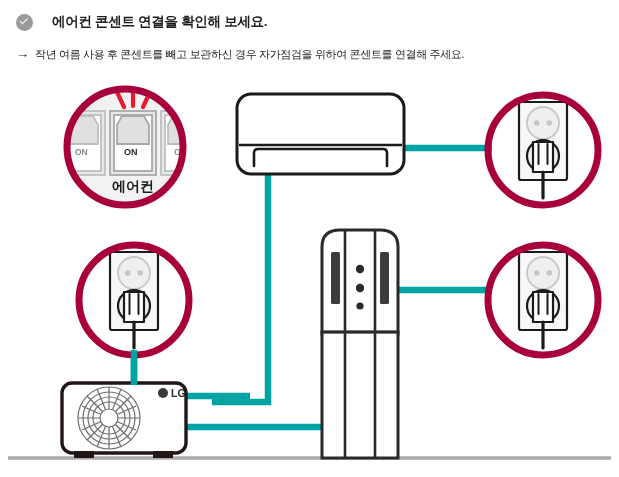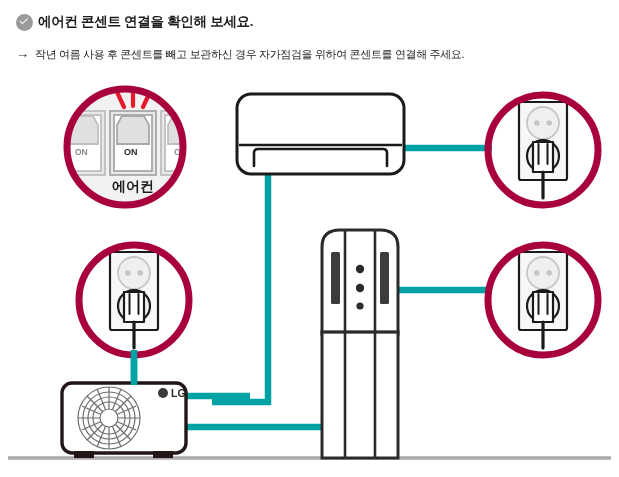--- a/index.html
+++ b/index.html
@@ -24,21 +24,21 @@
     width: 619px;
     height: 82px;
   }
 
   .headline-row {
     position: absolute;
     left: 16px;
     top: 13px;
     display: flex;
     align-items: center;
-    gap: 5px;
+    gap: 19px;
   }
   .check-badge {
     width: 17px;
     height: 17px;
     border-radius: 50%;
     background: #9a9a9a;
     position: relative;
     flex: 0 0 auto;
   }
   .check-badge::after {

